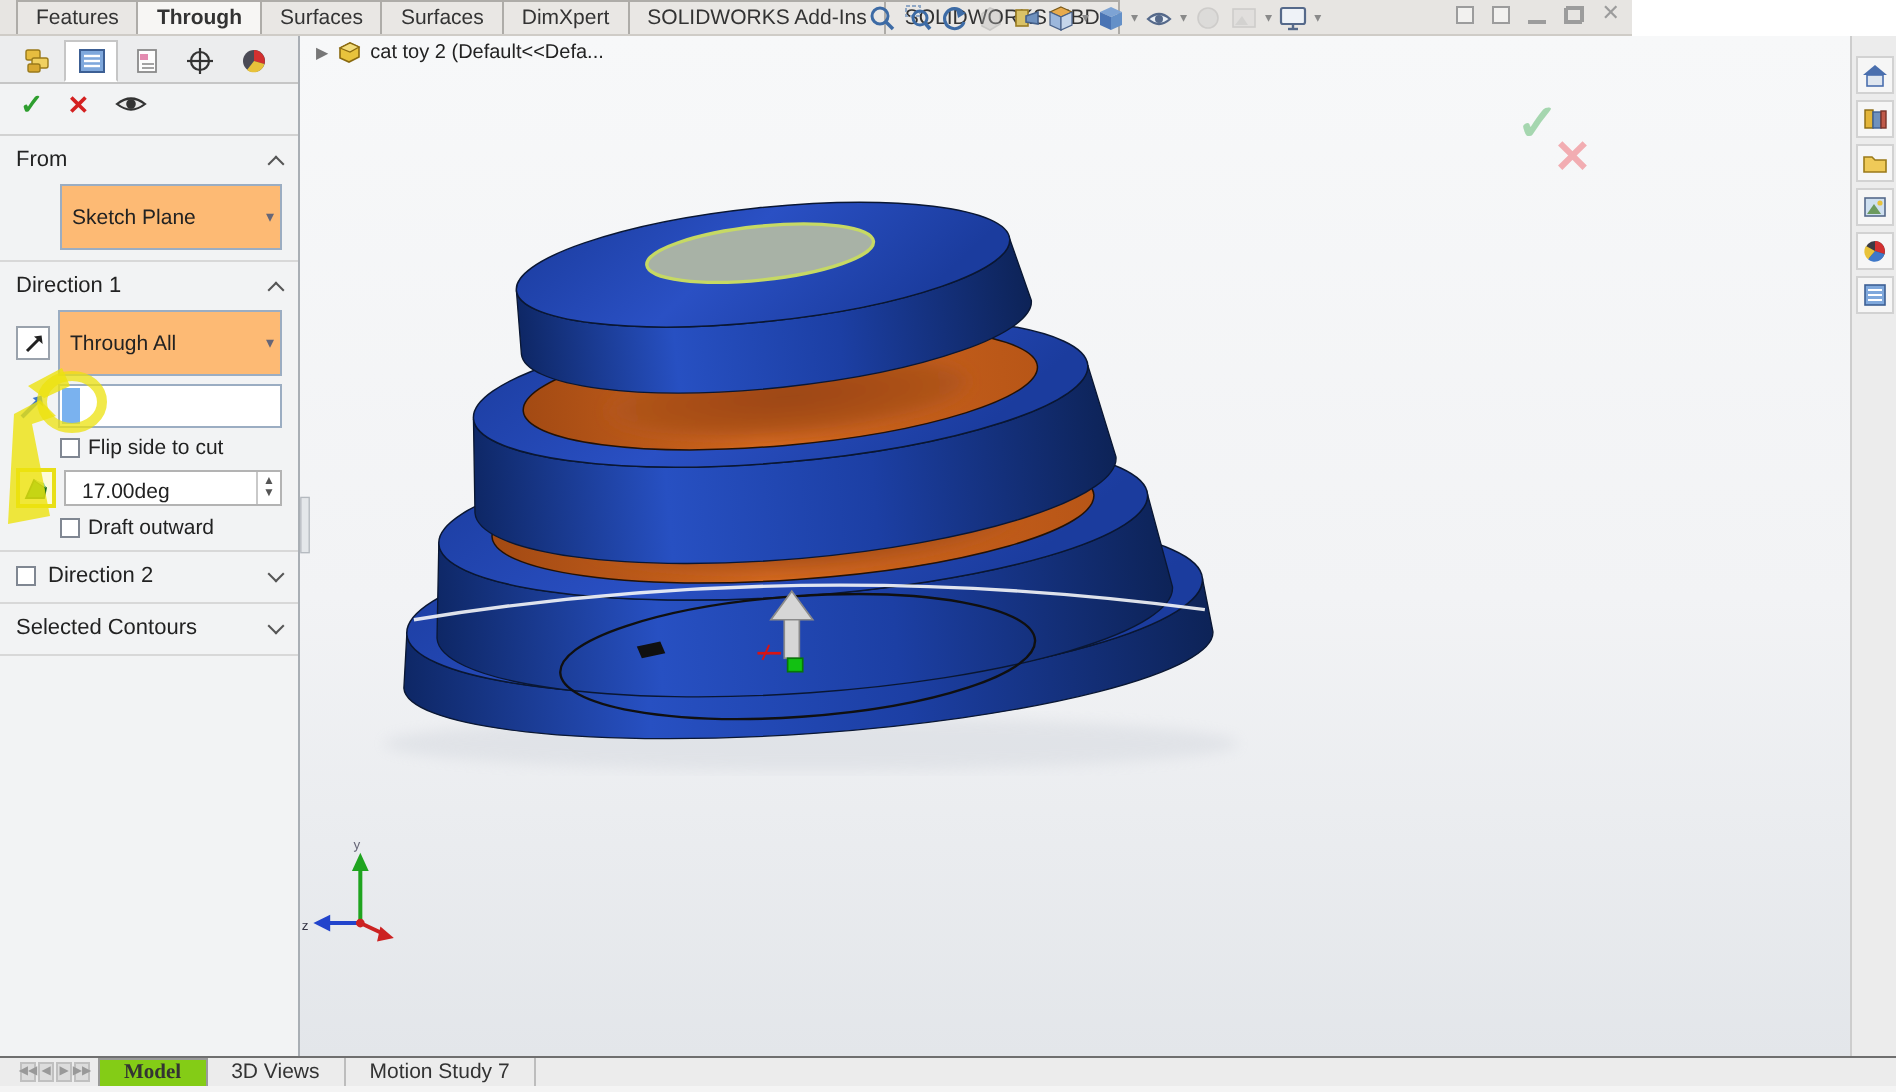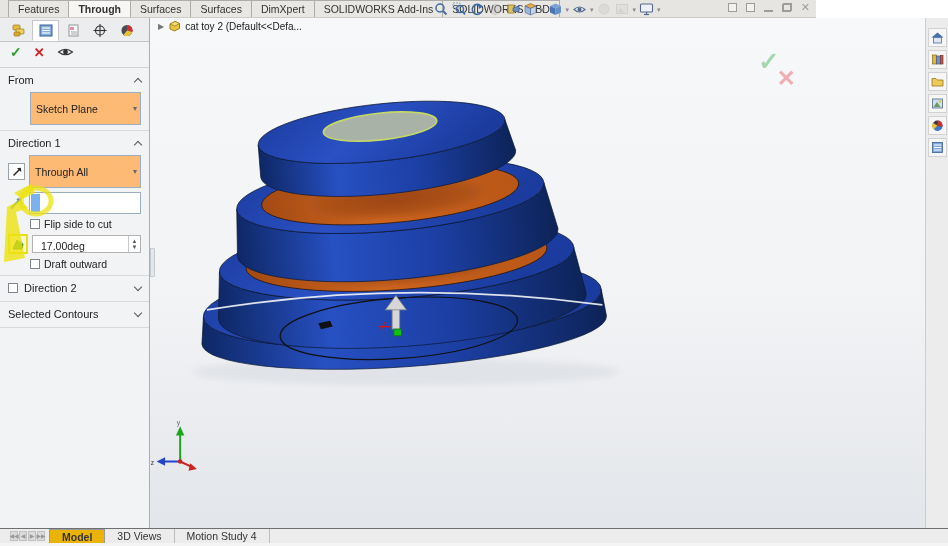--- a/index.html
+++ b/index.html
@@ -78,21 +78,21 @@
   .tp-btn{width:19px;height:19px;display:flex;align-items:center;justify-content:center;
           background:#f6f6f6;border:1px solid #d2d2d2;}
 
   
   .statusbar{position:absolute;left:0;bottom:3px;width:948px;height:15px;background:#ececec;
              border-top:1px solid #6f6f6f;display:flex;align-items:stretch;font-size:10.5px;}
   .nav-btns{display:flex;align-items:center;gap:1px;padding:0 4px 0 10px;}
   .nav-btn{width:8px;height:10px;background:#dcdcdc;border:1px solid #c0c0c0;color:#999;
            font-size:6px;display:flex;align-items:center;justify-content:center;line-height:1;}
   .stab{display:flex;align-items:center;padding:0 12px;border-right:1px solid #bdbdbd;color:#333;white-space:nowrap;}
-  .stab.active{background:#eab308;border:1px solid #9a9a9a;border-bottom:none;font-weight:bold;}
+  .stab.active{background:#84cc16;border:1px solid #9a9a9a;border-bottom:none;font-weight:bold;font-family:Liberation Serif, serif;}
   .bottom-strip{position:absolute;left:0;bottom:0;width:948px;height:3px;background:#f4f4f4;}
 </style>
 </head>
 <body>
 
 <div id="app">
 
   <div class="topbar">
     <div class="ribbon-tabs">
       <div class="rtab">Features</div>
@@ -468,17 +468,17 @@
 
   <div class="statusbar">
     <div class="nav-btns">
       <span class="nav-btn">◀◀</span>
       <span class="nav-btn">◀</span>
       <span class="nav-btn">▶</span>
       <span class="nav-btn">▶▶</span>
     </div>
     <div class="stab active">Model</div>
     <div class="stab">3D Views</div>
-    <div class="stab">Motion Study 4</div>
+    <div class="stab">Motion Study 7</div>
   </div>
   <div class="bottom-strip"></div>
 
 </div>
 
 </body></html>

